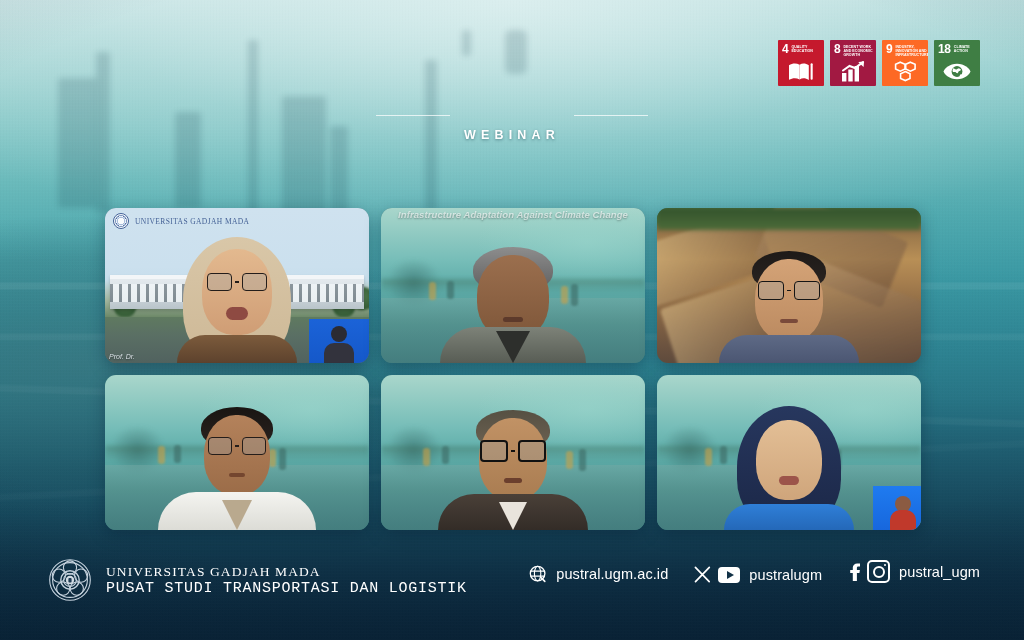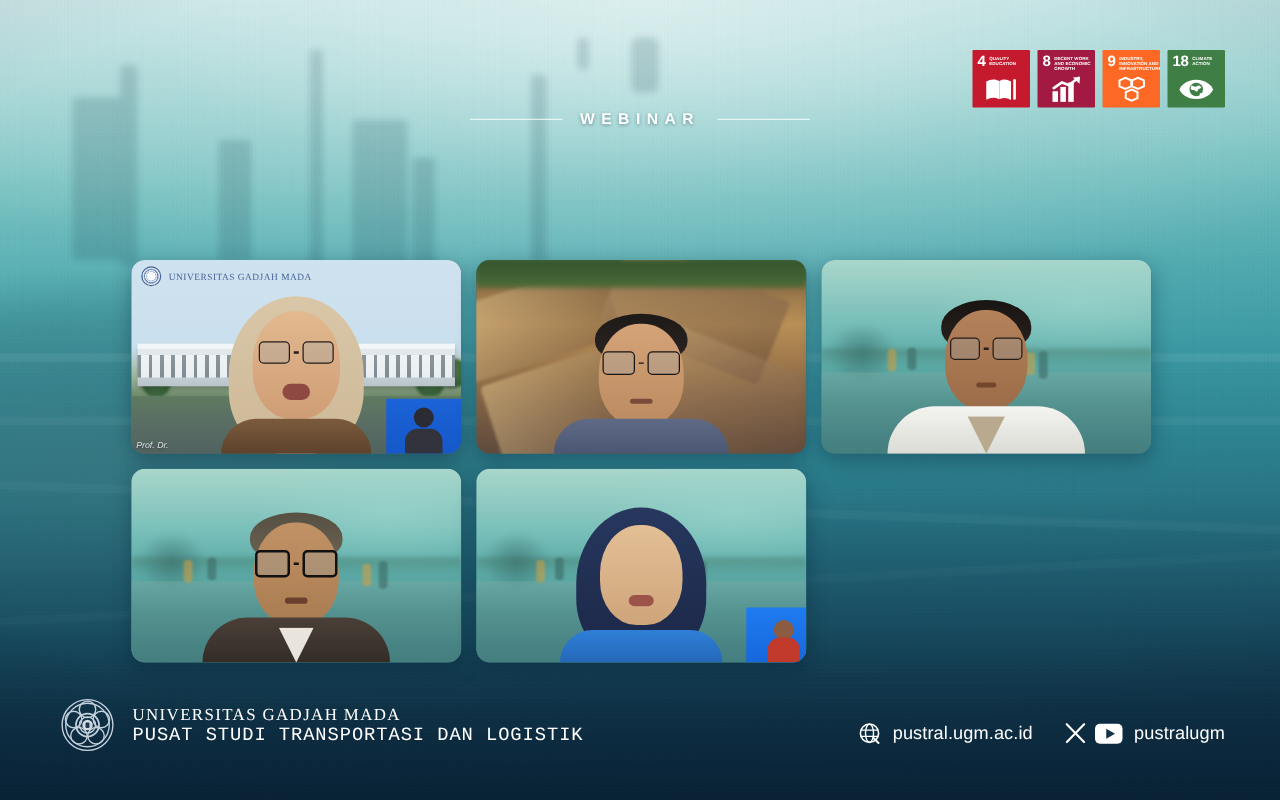--- a/index.html
+++ b/index.html
@@ -127,20 +127,21 @@
     display: flex; align-items: center; justify-content: center;
     gap: 14px;
   }
   .webinar-line { width: 74px; height: 1px; background: rgba(255,255,255,.72); }
   .webinar-label {
     font-size: 12.5px;
     letter-spacing: 5.2px;
     color: #ffffff;
     font-weight: bold;
     text-shadow: 0 1px 3px rgba(10,50,62,.45);
+    margin-top: 40px;
   }
   .title-block {
     position: absolute;
     top: 112px; left: 0; right: 0;
     text-align: center;
     color: #fff;
   }
   .title-line {
     font-family: "Liberation Sans", sans-serif;
     font-weight: bold;
@@ -298,22 +299,22 @@
     display:flex; align-items:center; gap: 14px;
   }
   .ugm-seal-big {
     width: 44px; height: 44px; position:relative; flex:none;
   }
   .footer-org { color:#fff; font-family:"Liberation Serif", serif; }
   .footer-org .l1 { font-size: 13.5px; letter-spacing: 1.1px; line-height: 17px; }
   .footer-org .l2 { font-size: 15px; letter-spacing: .75px; line-height: 18px; font-family: Liberation Mono, monospace; }
 
   .footer-right {
-    position:absolute; right: 44px; bottom: 44px;
-    display:flex; align-items:flex-start; gap: 26px;
+    position:absolute; right: 44px; bottom: 57px;
+    display:flex; align-items:flex-end; gap: 26px;
     color: #fff;
   }
   .f-item { display:flex; align-items:center; gap: 9px; }
   .f-item .f-txt { font-size: 14.5px; letter-spacing: .1px; }
   .f-icons { display:flex; align-items:center; gap: 7px; }
   .ico { display:flex; align-items:center; justify-content:center; }
   .yt-badge {
     width: 22px; height: 16px; border-radius: 4px; background:#fff;
     display:flex; align-items:center; justify-content:center;
   }
@@ -445,20 +446,39 @@
         <span style="position:absolute;left:50%;top:72px;transform:translateX(-50%);width:22px;height:13px;border-radius:8px;background:#8e4a42;"></span>
         <span class="p-body" style="width:120px;height:28px;background:linear-gradient(180deg,#7c5b3c,#5d422d);"></span>
       </div>
       <div class="name-strip">Prof. Dr.</div>
       <div class="pip">
         <span class="ph-head"></span>
           <span class="ph-body"></span>
       </div>
     </div>
 
+    <div class="tile">
+      <div class="tile-inner bgRoad">
+        <div class="mach"></div>
+          <div class="hz"></div>
+          <div class="rd"></div>
+        <span class="wk" style="left:18%;top:48%;"></span>
+        <span class="wk b" style="left:25%;top:47%;"></span>
+        <span class="wk" style="left:68%;top:50%;"></span>
+        <span class="wk b" style="left:72%;top:49%;height:22px;"></span>
+      </div>
+      <div class="person" style="width:150px;height:120px;">
+        <span class="p-hair" style="top:4px;width:80px;height:46px;background:linear-gradient(180deg,#8d8d8d,#5d5d5d);"></span>
+        <span class="p-head" style="top:12px;width:72px;height:84px;background:linear-gradient(180deg,#9b6f4e,#7e5639);"></span>
+        <span style="position:absolute;left:50%;top:74px;transform:translateX(-50%);width:20px;height:5px;border-radius:4px;background:#5d3a2b;"></span>
+        <span class="p-body" style="width:146px;height:36px;background:linear-gradient(180deg,#7d8278,#585d55);"></span>
+        <span style="position:absolute;left:50%;bottom:0;transform:translateX(-50%);width:34px;height:32px;background:#2d2f2c;clip-path:polygon(50% 100%,0 0,100% 0);"></span>
+      </div>
+      <div class="tile-caption">Infrastructure Adaptation Against Climate Change</div>
+    </div>
 
     <div class="tile">
       <div class="tile-inner bgRock">
         <span class="rk" style="left:-6%;top:12%;width:48%;height:40%;"></span>
         <span class="rk rk2" style="left:40%;top:4%;width:52%;height:46%;"></span>
         <span class="rk" style="left:4%;top:52%;width:46%;height:46%;"></span>
         <span class="rk rk2" style="left:52%;top:48%;width:54%;height:52%;"></span>
         <span style="position:absolute;left:0;right:0;top:0;height:14%;background:linear-gradient(180deg,#33532c,#4c6b39);filter:blur(2px);"></span>
       </div>
       <div class="person" style="width:138px;height:114px;">
@@ -597,16 +617,30 @@
             <path d="M1.4 1.4 L15.2 15.6 M15.3 1.4 L1.5 15.6" stroke="#fff" stroke-width="1.7" stroke-linecap="round"></path>
           </svg>
         </span>
         <span class="yt-badge">
             <span class="tri"></span>
           </span>
       </span>
       <span class="f-txt">pustralugm</span>
     </div>
 
+    <div class="f-item">
+      <span class="f-icons">
+        <span class="ico">
+          <svg width="12" height="19" viewBox="0 0 12 19">
+            <path d="M8.9 19v-8h2.5l.5-3.1H8.9V5.9c0-.9.3-1.5 1.6-1.5h1.6V1.6C11.8 1.5 10.6 1.4 9.3 1.4 6.6 1.4 4.8 3 4.8 5.6v2.3H2.2V11h2.6v8h4.1z" fill="#fff"></path>
+          </svg>
+        </span>
+        <span class="ig-badge">
+          <span class="ring"></span>
+            <span class="dot"></span>
+        </span>
+      </span>
+      <span class="f-txt">pustral_ugm</span>
+    </div>
 
   </div>
 
 </div>
 
 </body></html>

